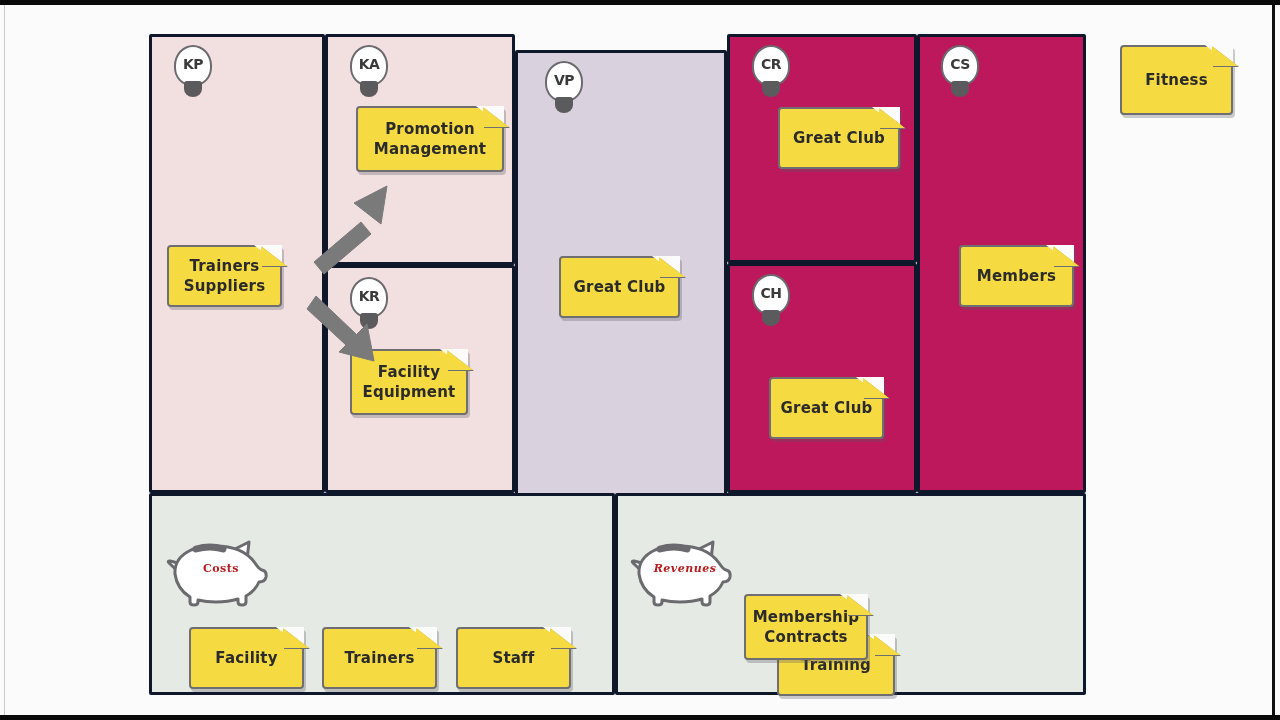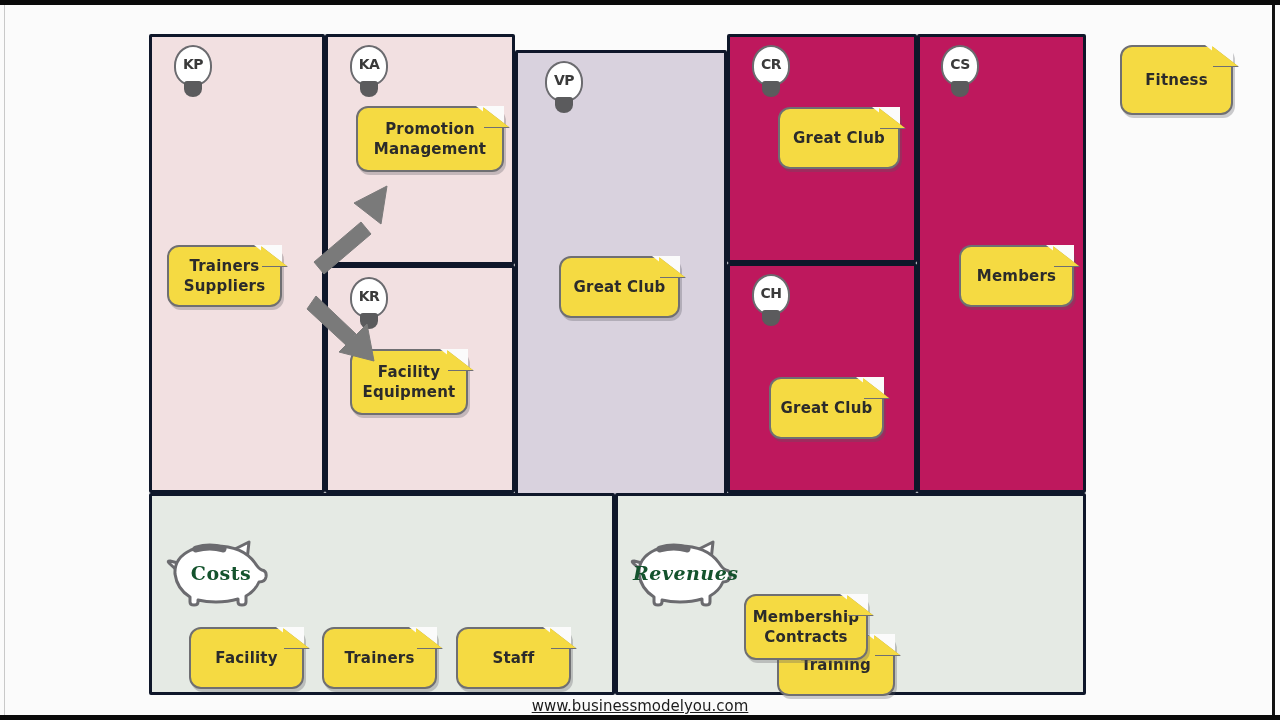--- a/index.html
+++ b/index.html
@@ -97,34 +97,34 @@
     position: absolute;
     width: 110px; height: 72px;
   }
   .piggy svg { display: block; }
   .piggy .plabel {
     position: absolute;
     left: 0; top: 26px;
     width: 110px;
     text-align: center;
     font-family: "DejaVu Serif", serif;
-    font-size: 19px;
+    font-size: 11px;
     font-weight: bold;
-    color: #14532d;
+    color: #b91c1c;
     letter-spacing: 0.5px;
     padding-left: 6px;
     box-sizing: border-box;
   }
 
   
   .note {
     position: absolute;
     background: #f5da42;
     border: 2px solid #6f6f72;
-    border-radius: 12px;
+    border-radius: 4px;
     box-sizing: border-box;
     display: flex;
     align-items: center;
     justify-content: center;
     text-align: center;
     box-shadow: 2px 3px 0 rgba(90,90,95,0.30);
     color: #2b2b2b;
     font-family: "DejaVu Sans", sans-serif;
     font-weight: bold;
     font-size: 15px;
@@ -375,17 +375,14 @@
   </div>
 
   <div class="note" style="left:1120px; top:45px; width:113px; height:70px;">
     <span class="fold">
         <span class="cut"></span>
         <span class="flap"></span>
       </span>
     <span class="txt">Fitness</span>
   </div>
 
-  <div id="footer">
-    <span>www.businessmodelyou.com</span>
-  </div>
 
 </div>
 
 </body></html>

